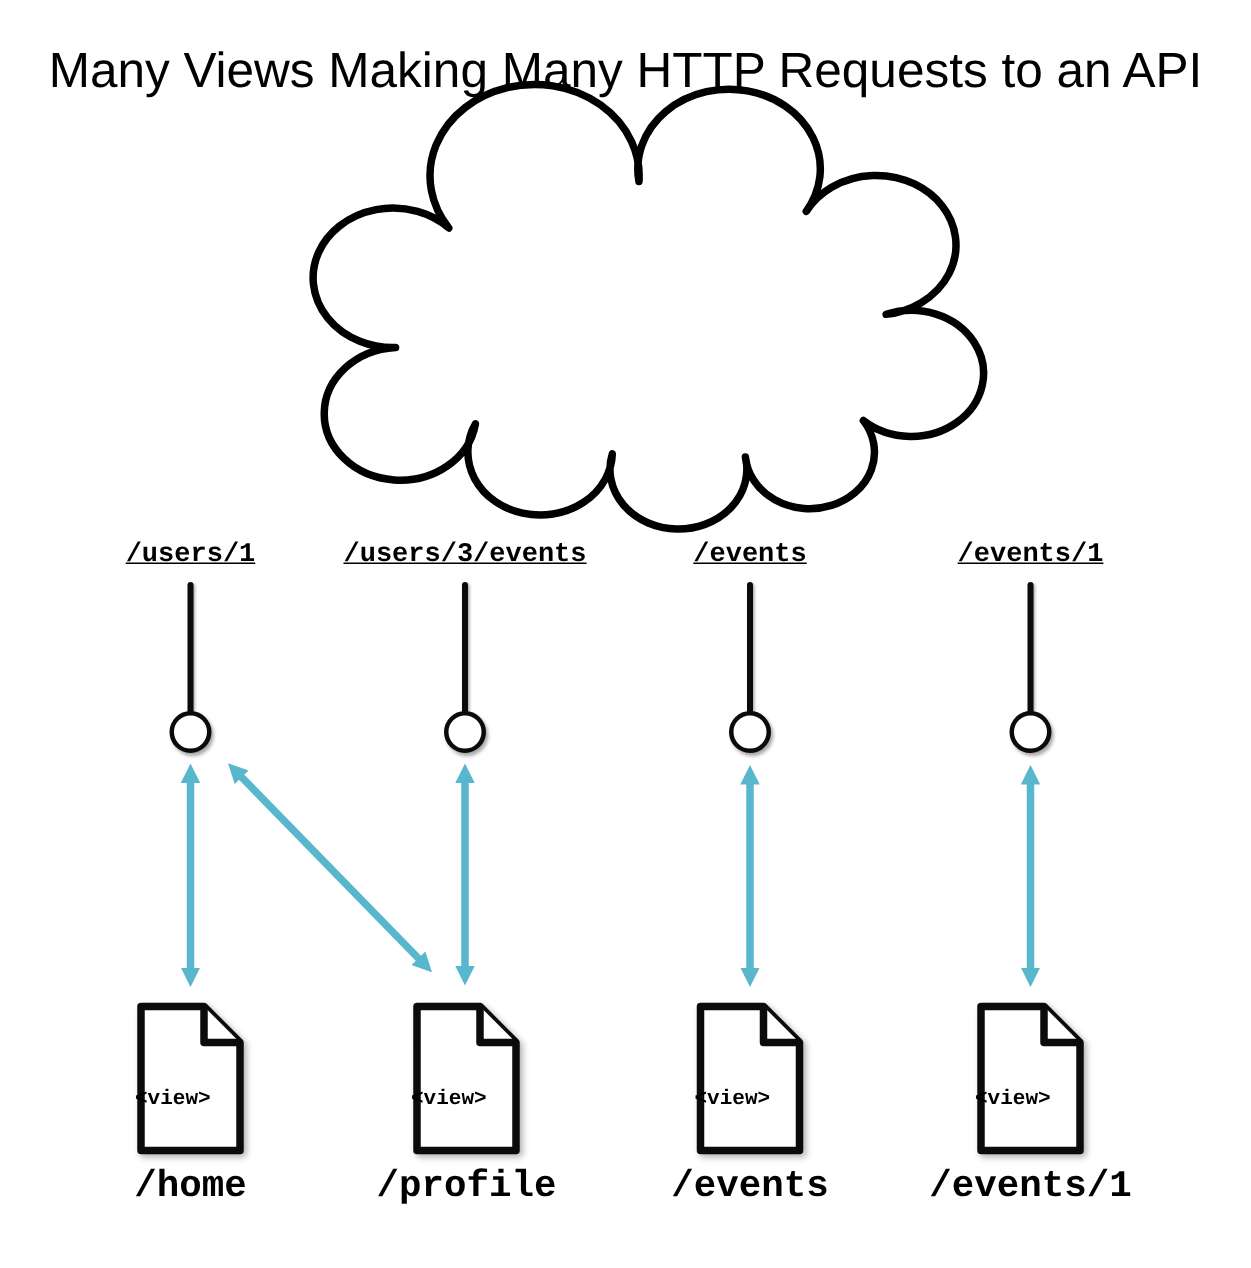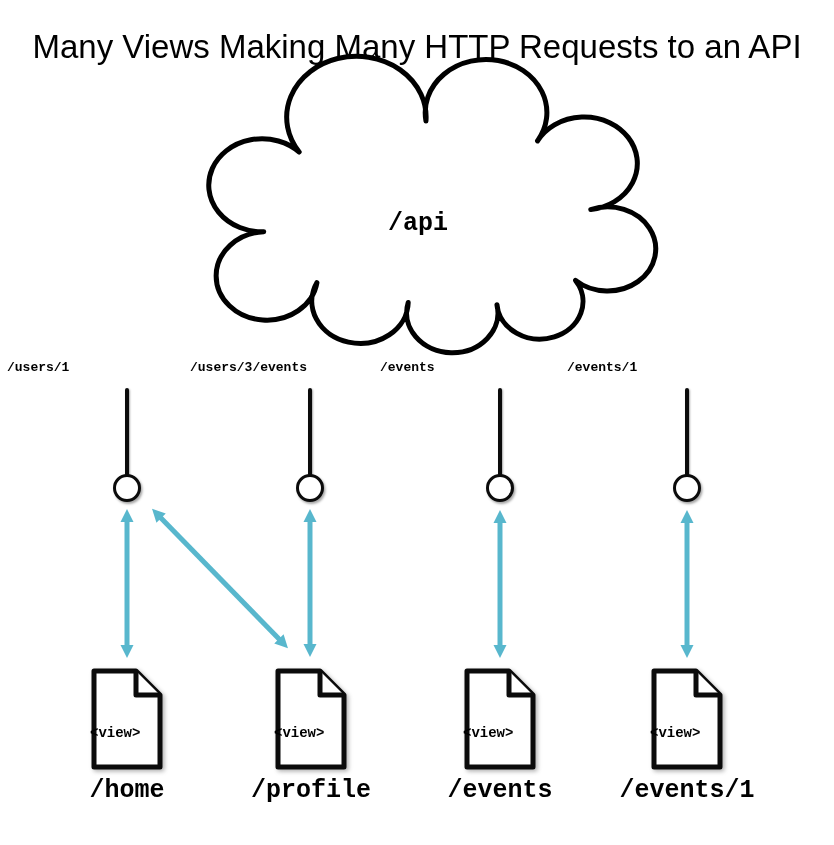--- a/index.html
+++ b/index.html
@@ -13,22 +13,22 @@
     color:#000; letter-spacing:0px; white-space:nowrap;
   }
   .cloud-svg {
     position:absolute; left:175px; top:38px; width:507px; height:332px;
   }
   .api-label {
     position:absolute; left:318px; top:209px; width:200px; text-align:center;
     font-size:25px; font-weight:700;
   }
   .endpoint-label {
-    position:absolute; top:360px; width:240px; text-align:left;
-    font-size:13px; font-weight:700; white-space:nowrap;
+    position:absolute; top:360px; width:240px; text-align:center;
+    font-size:18px; font-weight:700; white-space:nowrap;text-decoration:underline;
   }
   .pin-line {
     position:absolute; top:388px; width:4px; height:88px; background:#0b0b0b;
     border-radius:2px; box-shadow:1px 1px 2px rgba(0,0,0,0.35);
   }
   .pin-circle {
     position:absolute; top:474px; width:22px; height:22px; background:#ffffff;
     border:3px solid #0b0b0b; border-radius:50%;
     box-shadow:1.5px 2px 2.5px rgba(0,0,0,0.35);
   }
@@ -56,21 +56,20 @@
              a 42,42 0 1 1 28,-72
              a 55,55 0 1 1 100,-28
              a 48,48 0 1 1 88,18
              a 42,42 0 1 1 42,62
              a 38,38 0 1 1 -12,64
              a 34,34 0 1 1 -62,22
              a 36,36 0 1 1 -70,-2
              a 38,38 0 1 1 -72,-18
              a 40,40 0 1 1 -42,-46 z" fill="#ffffff" stroke="#000000" stroke-width="5" stroke-linejoin="round" vector-effect="non-scaling-stroke"></path>
   </svg>
-  <div class="api-label">/api</div>
 
   <div class="endpoint-label" style="left:7px">/users/1</div>
   <div class="endpoint-label" style="left:190px">/users/3/events</div>
   <div class="endpoint-label" style="left:380px">/events</div>
   <div class="endpoint-label" style="left:567px">/events/1</div>
 
   <div class="pin-line" style="left:125px"></div>
   <div class="pin-circle" style="left:113px"></div>
   <div class="pin-line" style="left:308px"></div>
   <div class="pin-circle" style="left:296px"></div>

